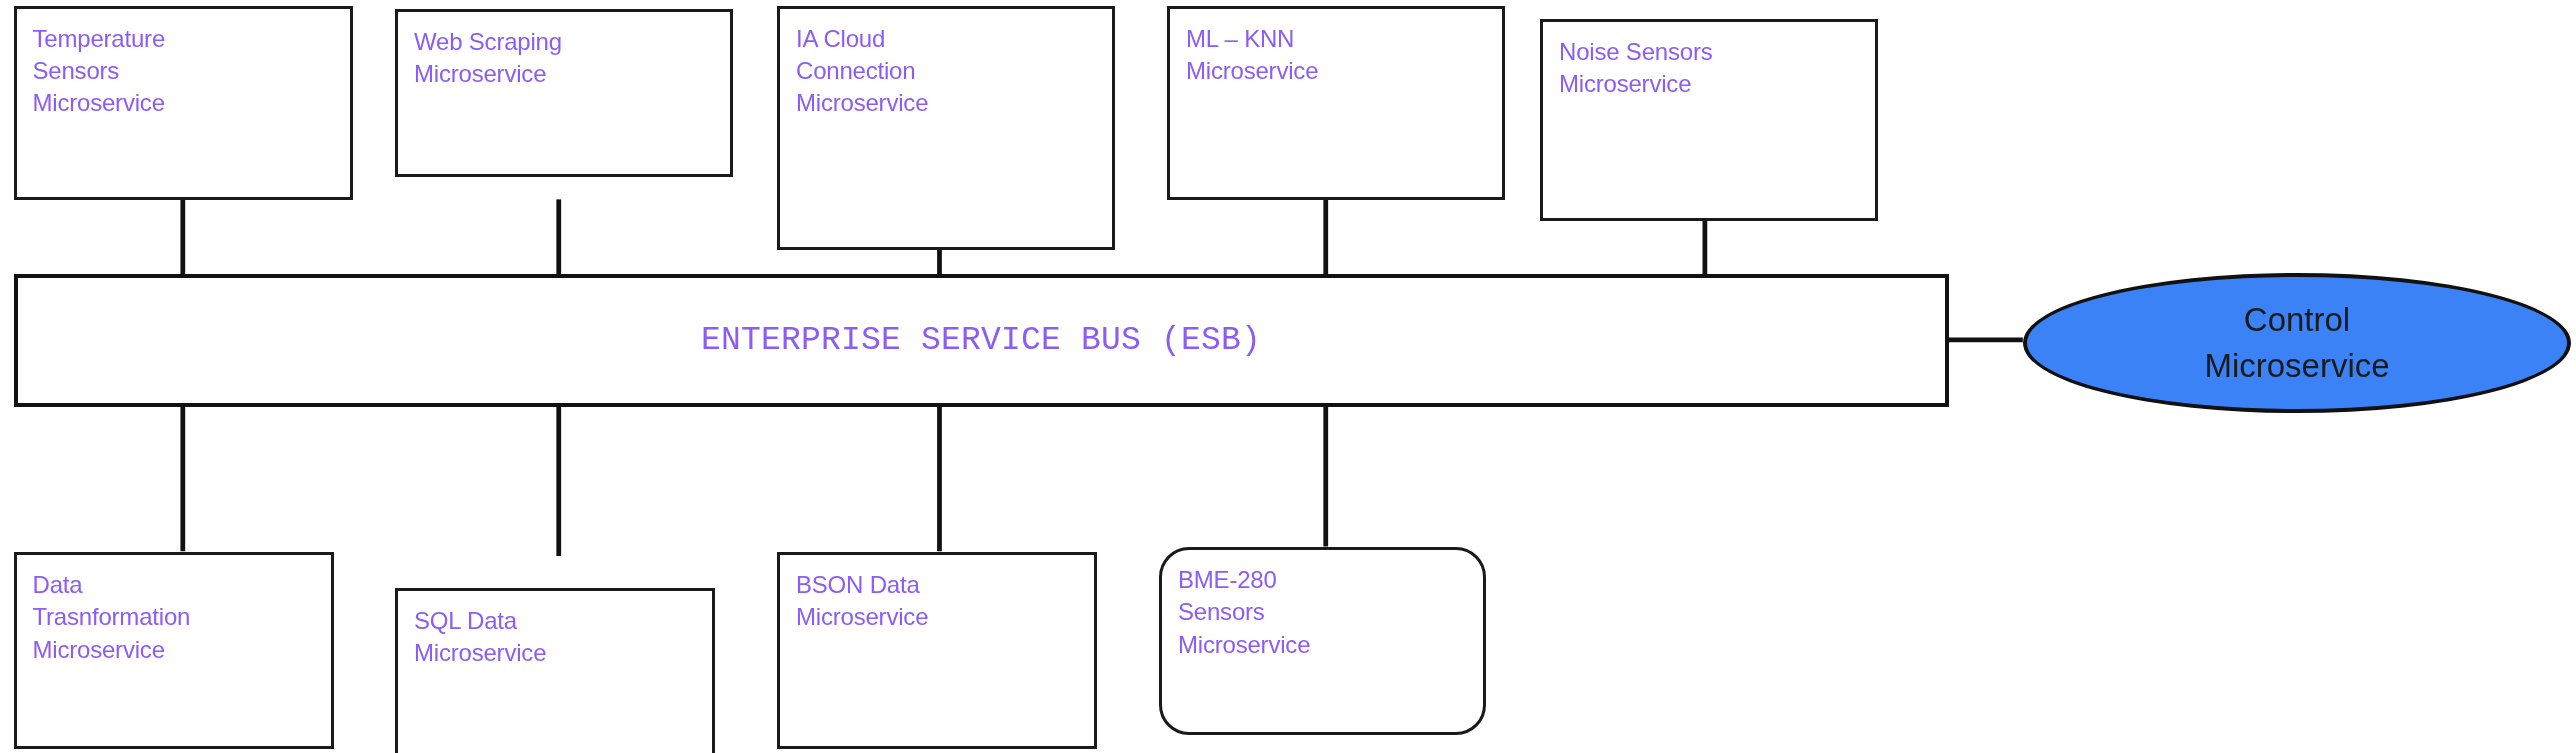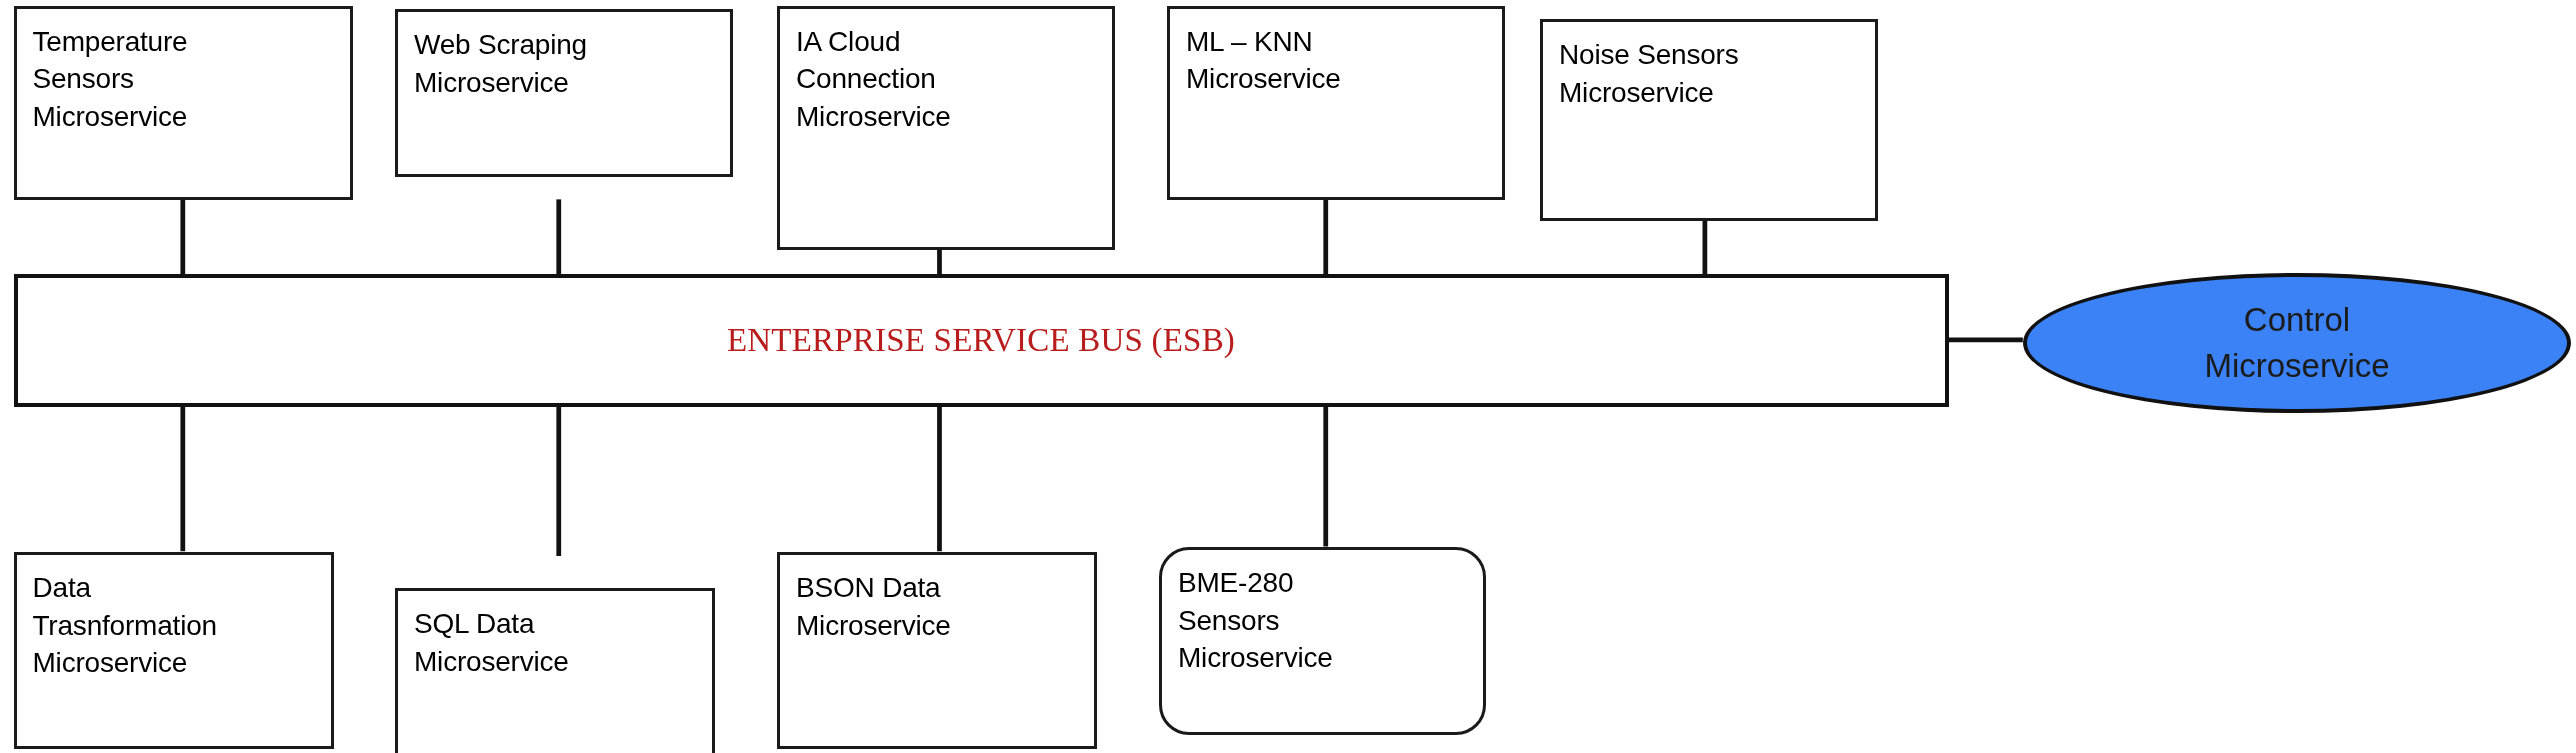--- a/index.html
+++ b/index.html
@@ -27,40 +27,40 @@
   }
   .node-box {
     position: absolute;
     box-sizing: border-box;
     background: #ffffff;
     border: 3.2px solid #1a1a1a;
     padding: 14.3px 16px 0 16px;
   }
   .node-label {
     font-family: "Liberation Sans", sans-serif;
-    font-size: 28px;
+    font-size: 24px;
     line-height: 1.34;
-    color: #000000;
+    color: #8b5cf6;
     white-space: pre-line;
     text-align: left;
     letter-spacing: -0.2px;
   }
   .bus-bar {
     position: absolute;
     box-sizing: border-box;
     background: #ffffff;
     border: 4px solid #111111;
     display: flex;
     align-items: center;
     justify-content: center;
   }
   .bus-label {
-    font-family: Liberation Serif, serif;
+    font-family: Liberation Mono, monospace;
     font-size: 33px;
-    color: #b91c1c;
+    color: #8b5cf6;
     letter-spacing: 0.2px;
     white-space: nowrap;
   }
   .ellipse-node {
     position: absolute;
     box-sizing: border-box;
     background: #3b82f6;
     border: 4px solid #111111;
     border-radius: 50%;
     display: flex;

